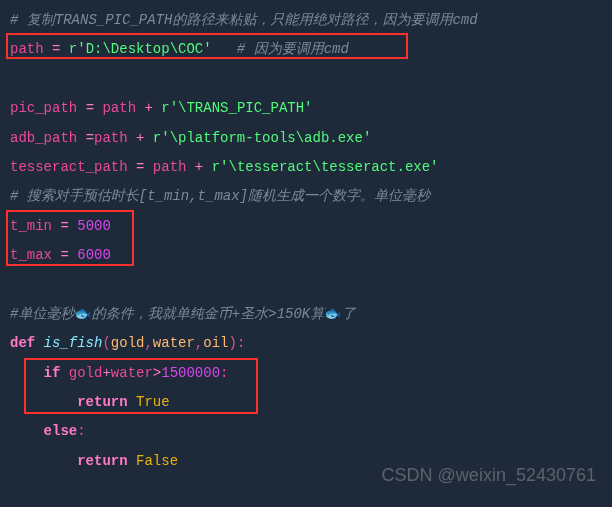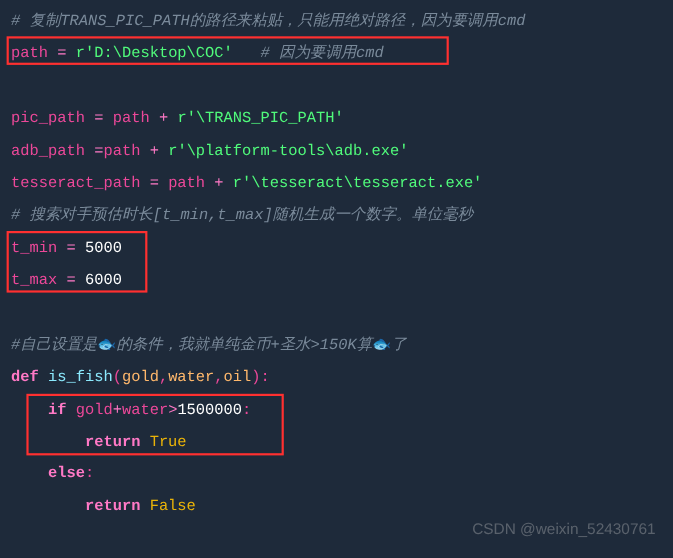--- a/index.html
+++ b/index.html
@@ -13,54 +13,54 @@
       height: 507px;
       overflow: hidden;
       position: relative;
       color: #c5c8c6;
     }
     .line { white-space: pre; }
     .comment { color: #7a8a9a; font-style: italic; }
     .var { color: #ec4899; }
     .op { color: #ff79c6; }
     .str { color: #50fa7b; margin-top: 16px; }
-    .num { color: #ffffff; }
+    .num { color: #d946ef; }
     .kw { color: #ff79c6; font-weight: bold; }
-    .fn { color: #8be9fd; }
+    .fn { color: #8be9fd; font-style: italic; }
     .param { color: #ffb86c; }
     .bool { color: #eab308; }
     .redbox {
       position: absolute;
       border: 2px solid #ff3030;
       pointer-events: none;
     }
     .emoji { font-style: normal; }
     .watermark {
       position: absolute;
       bottom: 12px;
       right: 16px;
       color: rgba(200,200,200,0.35);
       font-family: Arial, sans-serif;
-      font-size: 14px;
+      font-size: 18px;
     }
   </style>
 </head>
 <body>
 
 <div class="line"><span class="comment"># 复制TRANS_PIC_PATH的路径来粘贴，只能用绝对路径，因为要调用cmd</span></div>
 <div class="line"><span class="var">path </span><span class="op">= </span><span class="str">r'D:\Desktop\COC'</span><span class="comment">   # 因为要调用cmd</span></div>
 <div class="line">&nbsp;</div>
 <div class="line"><span class="var">pic_path </span><span class="op">= </span><span class="var">path </span><span class="op">+ </span><span class="str">r'\TRANS_PIC_PATH'</span></div>
 <div class="line"><span class="var">adb_path </span><span class="op">=</span><span class="var">path </span><span class="op">+ </span><span class="str">r'\platform-tools\adb.exe'</span></div>
 <div class="line"><span class="var">tesseract_path </span><span class="op">= </span><span class="var">path </span><span class="op">+ </span><span class="str">r'\tesseract\tesseract.exe'</span></div>
 <div class="line"><span class="comment"># 搜索对手预估时长[t_min,t_max]随机生成一个数字。单位毫秒</span></div>
 <div class="line"><span class="var">t_min </span><span class="op">= </span><span class="num">5000</span></div>
 <div class="line"><span class="var">t_max </span><span class="op">= </span><span class="num">6000</span></div>
 <div class="line">&nbsp;</div>
-<div class="line"><span class="comment"><span>#自己设置是</span><span class="emoji">🐟</span><span>的条件，我就单纯金币+圣水&gt;150K算</span><span class="emoji">🐟</span><span>了</span></span></div>
+<div class="line"><span class="comment"><span>#单位毫秒</span><span class="emoji">🐟</span><span>的条件，我就单纯金币+圣水&gt;150K算</span><span class="emoji">🐟</span><span>了</span></span></div>
 <div class="line"><span class="kw">def </span><span class="fn">is_fish</span><span class="var">(</span><span class="param">gold</span><span class="var">,</span><span class="param">water</span><span class="var">,</span><span class="param">oil</span><span class="var">):</span></div>
 <div class="line"><span class="kw">    if </span><span class="var">gold</span><span class="op">+</span><span class="var">water</span><span class="op">&gt;</span><span class="num">1500000</span><span class="var">:</span></div>
 <div class="line"><span class="kw">        return </span><span class="bool">True</span></div>
 <div class="line"><span class="kw">    else</span><span class="var">:</span></div>
 <div class="line"><span class="kw">        return </span><span class="bool">False</span></div>
 
 <div class="redbox" style="left:6px; top:33px; width:402px; height:26px;"></div>
 <div class="redbox" style="left:6px; top:210px; width:128px; height:56px;"></div>
 <div class="redbox" style="left:24px; top:358px; width:234px; height:56px;"></div>
 

